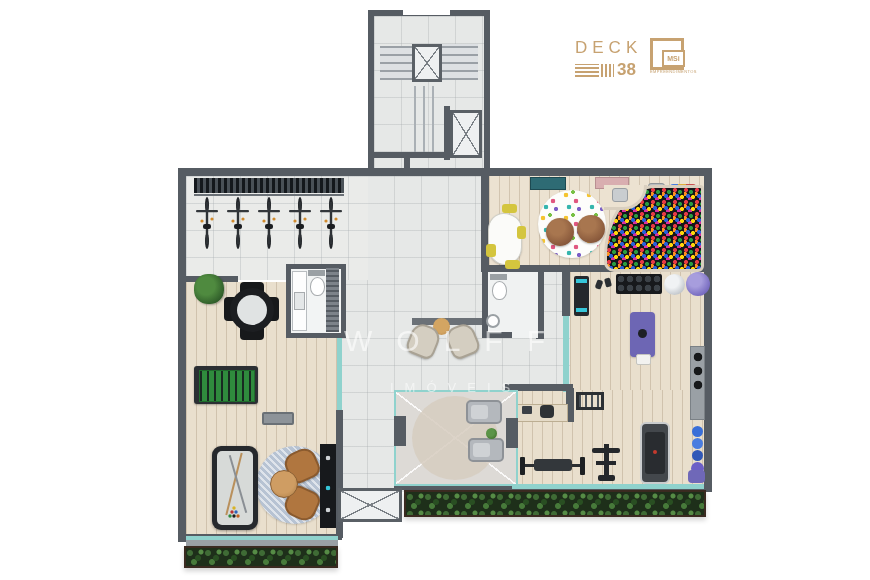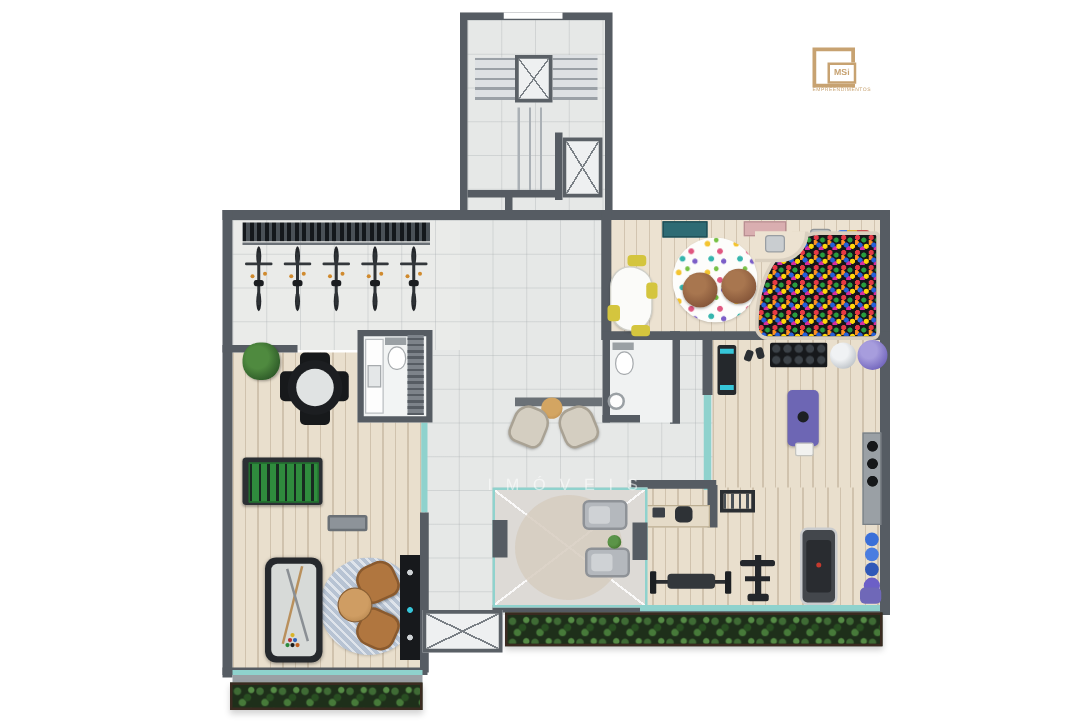--- a/index.html
+++ b/index.html
@@ -27,20 +27,28 @@
   #title{position:absolute;left:30px;top:26px;font-size:25px;color:#2e2e2e;letter-spacing:.5px;}
   .wm1{position:absolute;left:344px;top:324px;font-size:30px;letter-spacing:24px;color:rgba(255,255,255,.6);font-weight:400;}
   .wm2{position:absolute;left:390px;top:380px;font-size:13px;letter-spacing:11px;color:rgba(255,255,255,.55);}
 </style>
 </head>
 <body>
 
 <div id="canvas">
 
 
+  <div class="abs" style="left:575px;top:38px;width:68px;">
+    <div class="gold" style="font-size:17px;letter-spacing:5px;text-align:left;">DECK</div>
+    <div style="display:flex;align-items:center;margin-top:2px;">
+      <span style="display:inline-block;width:24px;height:13px;background:repeating-linear-gradient(0deg,#c7a271 0 2px,transparent 2px 4px);"></span>
+      <span style="display:inline-block;width:13px;height:13px;margin-left:2px;background:repeating-linear-gradient(90deg,#c7a271 0 2px,transparent 2px 4px);"></span>
+      <span class="gold" style="font-size:17px;margin-left:3px;font-weight:bold;">38</span>
+    </div>
+  </div>
   <div class="abs" style="left:650px;top:38px;width:32px;height:36px;">
     <div class="abs" style="left:0;top:0;width:28px;height:26px;border:3px solid #c7a271;"></div>
     <div class="abs" style="left:12px;top:12px;width:19px;height:13px;background:#fff;border:2px solid #c7a271;font-size:7px;font-weight:bold;text-align:center;line-height:13px;" class-x="gold">
       <span class="gold">MSi</span>
     </div>
     <div class="abs gold" style="left:0px;top:31px;width:34px;font-size:4px;letter-spacing:.4px;white-space:nowrap;">EMPREENDIMENTOS</div>
   </div>
 
   <div class="abs tiles" style="left:368px;top:10px;width:122px;height:166px;border:6px solid #565c63;box-sizing:border-box;"></div>
   <div class="abs" style="left:403px;top:10px;width:47px;height:5px;background:#fff;"></div>
@@ -236,15 +244,16 @@
   <div class="wall" style="left:394px;top:416px;width:12px;height:30px;"></div>
   <div class="wall" style="left:506px;top:418px;width:12px;height:30px;"></div>
 
   <div class="xbox" style="left:338px;top:488px;width:64px;height:34px;"></div>
   <div class="glass" style="left:186px;top:536px;width:152px;height:4px;"></div>
   <div class="abs" style="left:186px;top:540px;width:152px;height:6px;background:#9aa0a5;"></div>
   <div class="hedge" style="left:184px;top:546px;width:154px;height:22px;"></div>
   <div class="glass" style="left:512px;top:484px;width:192px;height:5px;"></div>
   <div class="hedge" style="left:404px;top:490px;width:302px;height:27px;"></div>
 
+  <div class="wm1">WOLFF</div>
   <div class="wm2">IMÓVEIS</div>
 
 </div>
 
 </body></html>

